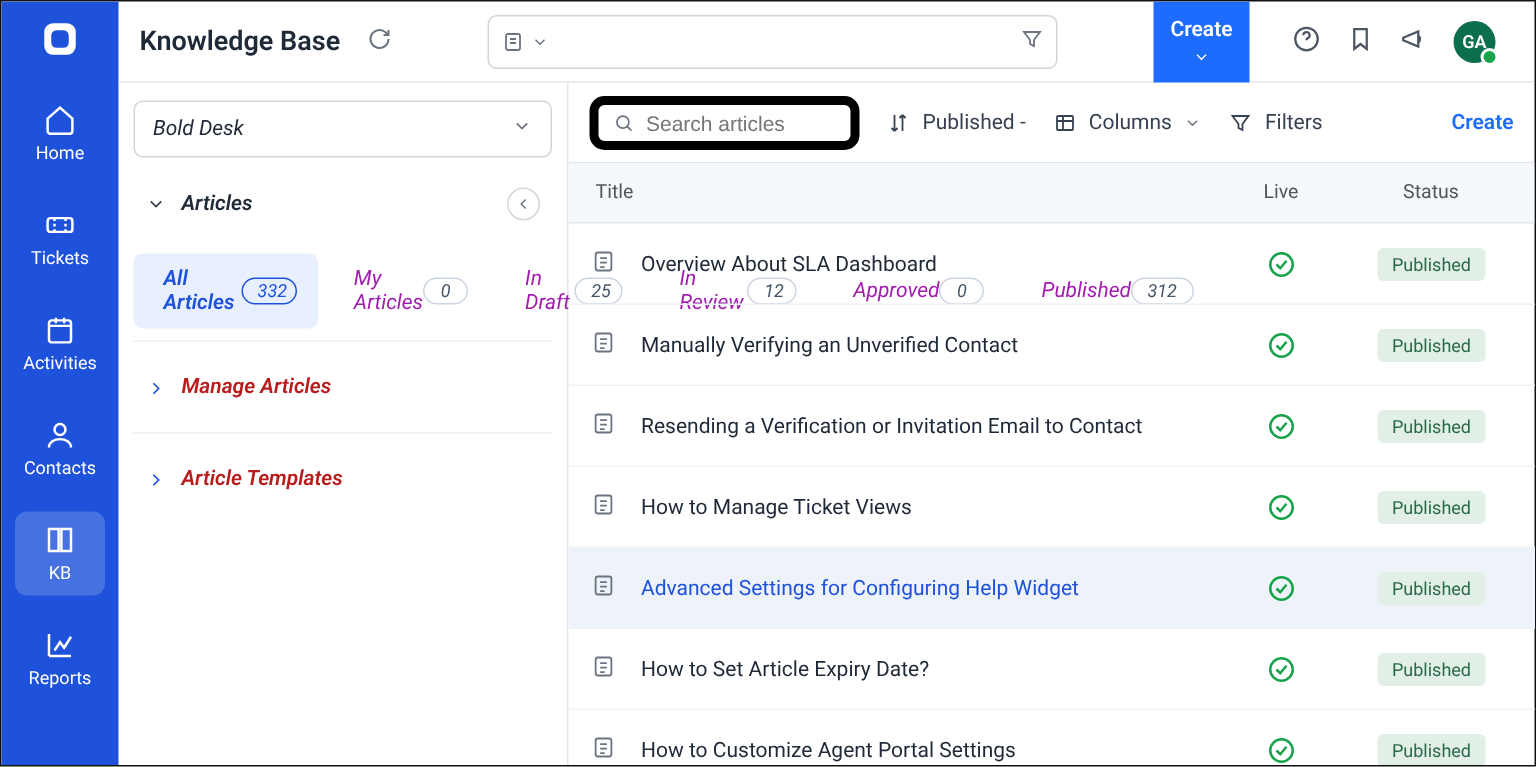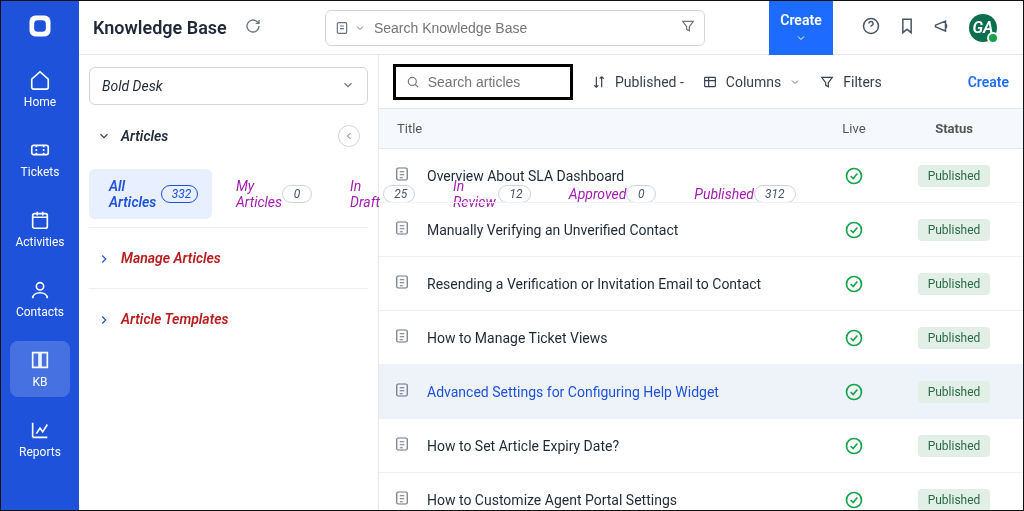--- a/index.html
+++ b/index.html
@@ -17,49 +17,49 @@
   .topbar .title { font-size: 18px; font-weight: 600; margin-right: 6px; }
   .topbar .refresh { color: #6b7280; cursor: pointer; }
   .search-global { flex: 0 0 380px; margin-left: auto; margin-right: auto; display: flex; align-items: center; border: 1px solid #d1d5db; border-radius: 6px; height: 36px; padding: 0 8px; gap: 8px; color: #6b7280; }
   .search-global .type-select { display: flex; align-items: center; gap: 4px; }
   .search-global input { border: none; outline: none; flex: 1; font-size: 14px; color: #374151; }
   .search-global .filter { margin-left: auto; cursor: pointer; }
   .create-btn { background: #1e6cff; color: #fff; height: 54px; width: 64px; display: flex; flex-direction: column; align-items: center; justify-content: center; font-weight: 600; font-size: 14px; cursor: pointer; gap: 2px; }
   .create-btn svg { margin-top: 2px; }
   .topbar-icons { display: flex; align-items: center; gap: 16px; padding: 0 12px 0 16px; }
   .topbar-icons .ic { color: #4b5563; cursor: pointer; }
-  .avatar { width: 28px; height: 28px; border-radius: 50%; background: #0b6e4f; color: #fff; font-size: 16px; font-weight: 600; display: flex; align-items: center; justify-content: center; position: relative; font-style: italic; }
+  .avatar { width: 28px; height: 28px; border-radius: 50%; background: #0b6e4f; color: #fff; font-size: 12px; font-weight: 600; display: flex; align-items: center; justify-content: center; position: relative; }
   .avatar .check { position: absolute; bottom: -2px; right: -2px; width: 12px; height: 12px; background: #16a34a; border: 2px solid #fff; border-radius: 50%; }
   
   .body { flex: 1; display: flex; min-height: 0; }
   .sidebar { width: 300px; border-right: 1px solid #e5e7eb; display: flex; flex-direction: column; padding: 12px 10px 0 10px; gap: 10px; font-style: italic; }
   .brand-select { border: 1px solid #d1d5db; border-radius: 6px; height: 38px; display: flex; align-items: center; padding: 0 12px; justify-content: space-between; cursor: pointer; background: #fff; }
   .brand-select .chev { color: #6b7280; }
   .tree-head { display: flex; align-items: center; gap: 10px; padding: 10px 8px; font-weight: 600; cursor: pointer; }
   .tree-head .collapse-btn { margin-left: auto; width: 22px; height: 22px; border: 1px solid #d1d5db; border-radius: 50%; display: flex; align-items: center; justify-content: center; color: #6b7280; }
   .tree-items { display: flex; flex-direction: row; gap: 4px; padding: 2px 0 8px 0; border-bottom: 1px solid #edf0f4; }
   .tree-item { display: flex; align-items: center; justify-content: space-between; padding: 9px 14px 9px 20px; border-radius: 6px; cursor: pointer; }
   .tree-item.active { background: #e8efff; }
   .tree-item .lbl { color: #a21caf; }
   .tree-item.active .lbl { color: #1e52db; font-weight: 600; }
   .pill { border: 1px solid #cbd5e1; border-radius: 999px; padding: 1px 10px; font-size: 12px; color: #475569; min-width: 30px; text-align: center; }
   .tree-item.active .pill { border-color: #1e52db; color: #1e52db; }
   .section-link { display: flex; align-items: flex-end; gap: 10px; padding: 12px 8px; color: #b91c1c; font-weight: 600; cursor: pointer; }
   .section-link + .divider { border-top: 1px solid #edf0f4; }
   
   .content { flex: 1; display: flex; flex-direction: column; min-width: 0; }
   .toolbar { height: 54px; border-bottom: 1px solid #e5e7eb; display: flex; align-items: center; padding: 0 14px; gap: 18px; }
-  .search-articles { display: flex; align-items: center; gap: 8px; border: 3px solid #000000; border-radius: 0; height: 36px; padding: 0 10px; width: 180px; color: #6b7280; }
+  .search-articles { display: flex; align-items: center; gap: 8px; border: 6px solid #000000; border-radius: 10px; height: 36px; padding: 0 10px; width: 180px; color: #6b7280; }
   .search-articles input { border: none; outline: none; width: 100%; font-size: 14px; }
   .tb-item { display: flex; align-items: center; gap: 8px; color: #374151; cursor: pointer; }
   .tb-create { margin-left: auto; color: #1e6cff; font-weight: 600; cursor: pointer; }
   .table-head { display: flex; align-items: center; height: 40px; background: #f5f8fc; border-bottom: 1px solid #e5e7eb; padding: 0 14px; color: #555; font-size: 13px; }
   .col-title { flex: 1; padding-left: 4px; }
   .col-live { width: 90px; text-align: center; }
-  .col-status { width: 110px; text-align: center; font-weight: bold; }
+  .col-status { width: 110px; text-align: center; }
   .rows { flex: 1; overflow-y: auto; }
   .row { display: flex; align-items: center; height: 54px; border-bottom: 1px solid #eef1f5; padding: 0 14px; cursor: pointer; }
   .row.hover { background: #eef3fa; }
   .row .doc-ic { color: #6b7280; margin-right: 16px; }
   .row .title-t { flex: 1; color: #1f2937; }
   .row.hover .title-t { color: #1e52db; }
   .row .live-c { width: 90px; display: flex; justify-content: center; color: #16a34a; }
   .row .status-c { width: 110px; display: flex; justify-content: center; }
   .badge-pub { background: #e1efe6; color: #2a6a46; border-radius: 4px; padding: 4px 10px; font-size: 12px; }
 </style>
@@ -129,21 +129,20 @@
       <div class="search-global">
         <span class="type-select">
           <svg width="16" height="16" viewBox="0 0 24 24" fill="none" stroke="#6b7280" stroke-width="1.8">
               <rect x="5" y="4" width="14" height="16" rx="2"></rect>
               <path d="M9 9h6M9 13h6"></path>
             </svg>
           <svg width="12" height="12" viewBox="0 0 24 24" fill="none" stroke="#6b7280" stroke-width="2">
               <path d="M6 9l6 6 6-6"></path>
             </svg>
         </span>
-        <input placeholder="Search Knowledge Base" style="">
         <span class="filter">
           <svg width="16" height="16" viewBox="0 0 24 24" fill="none" stroke="#6b7280" stroke-width="1.8">
               <path d="M4 5h16l-6 8v6l-4-2v-4z"></path>
             </svg>
         </span>
       </div>
       <div class="create-btn">
         <span>Create</span>
         <svg width="12" height="12" viewBox="0 0 24 24" fill="none" stroke="#fff" stroke-width="2">
             <path d="M6 9l6 6 6-6"></path>

